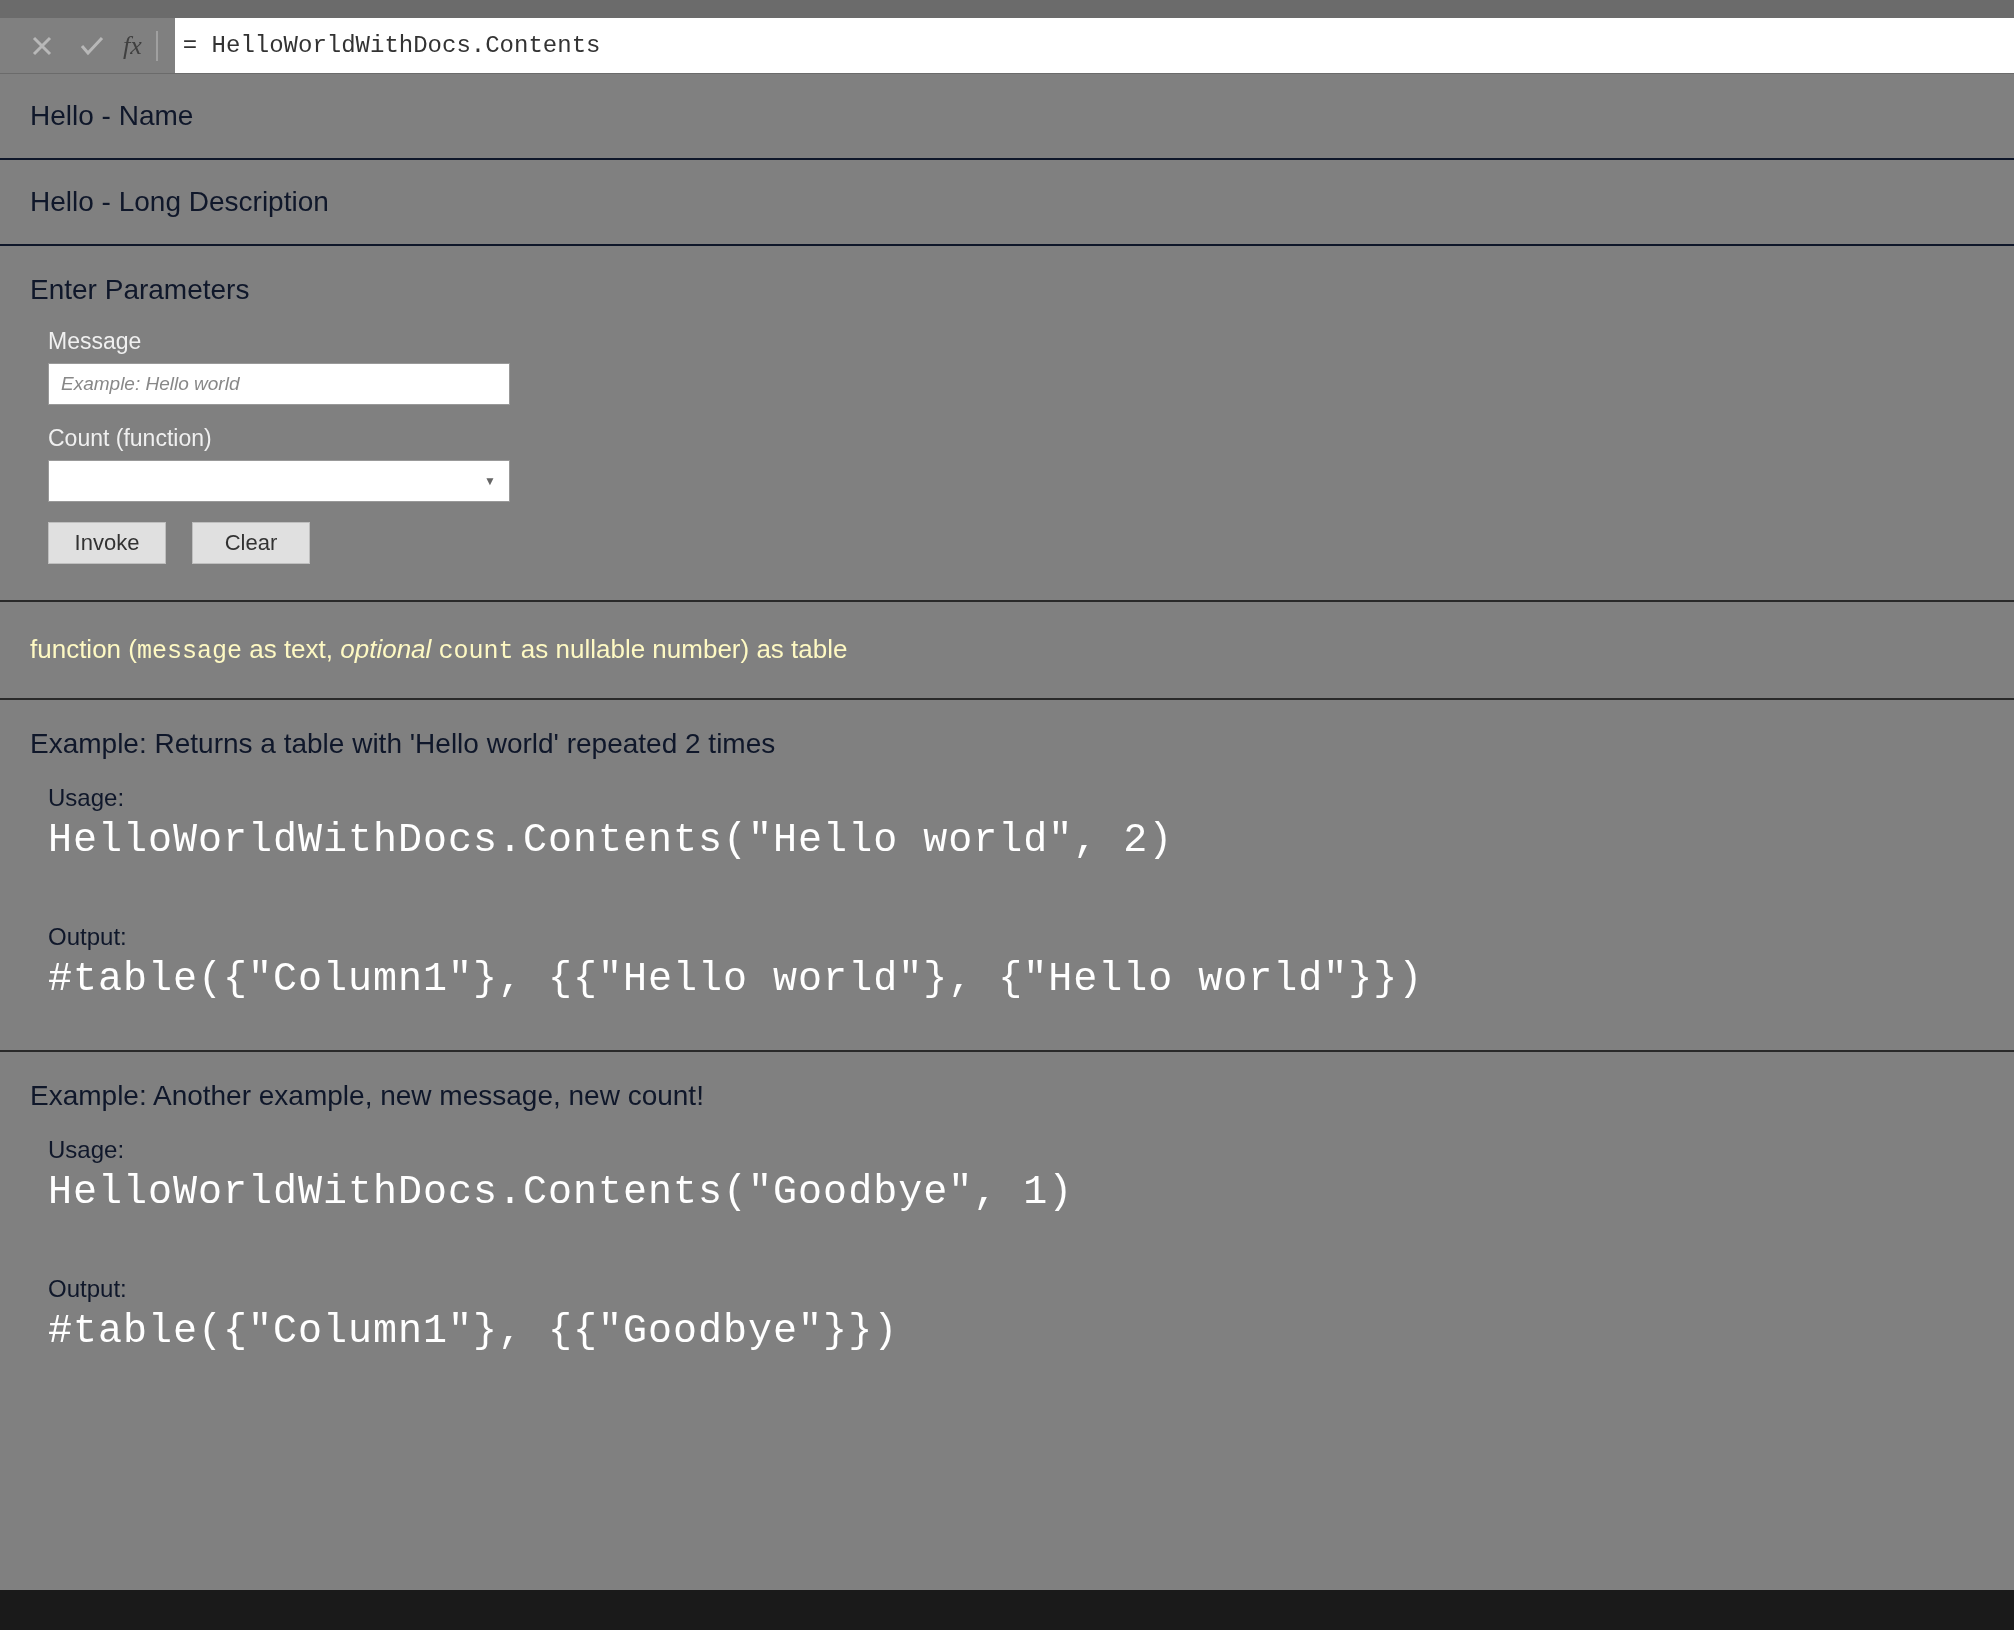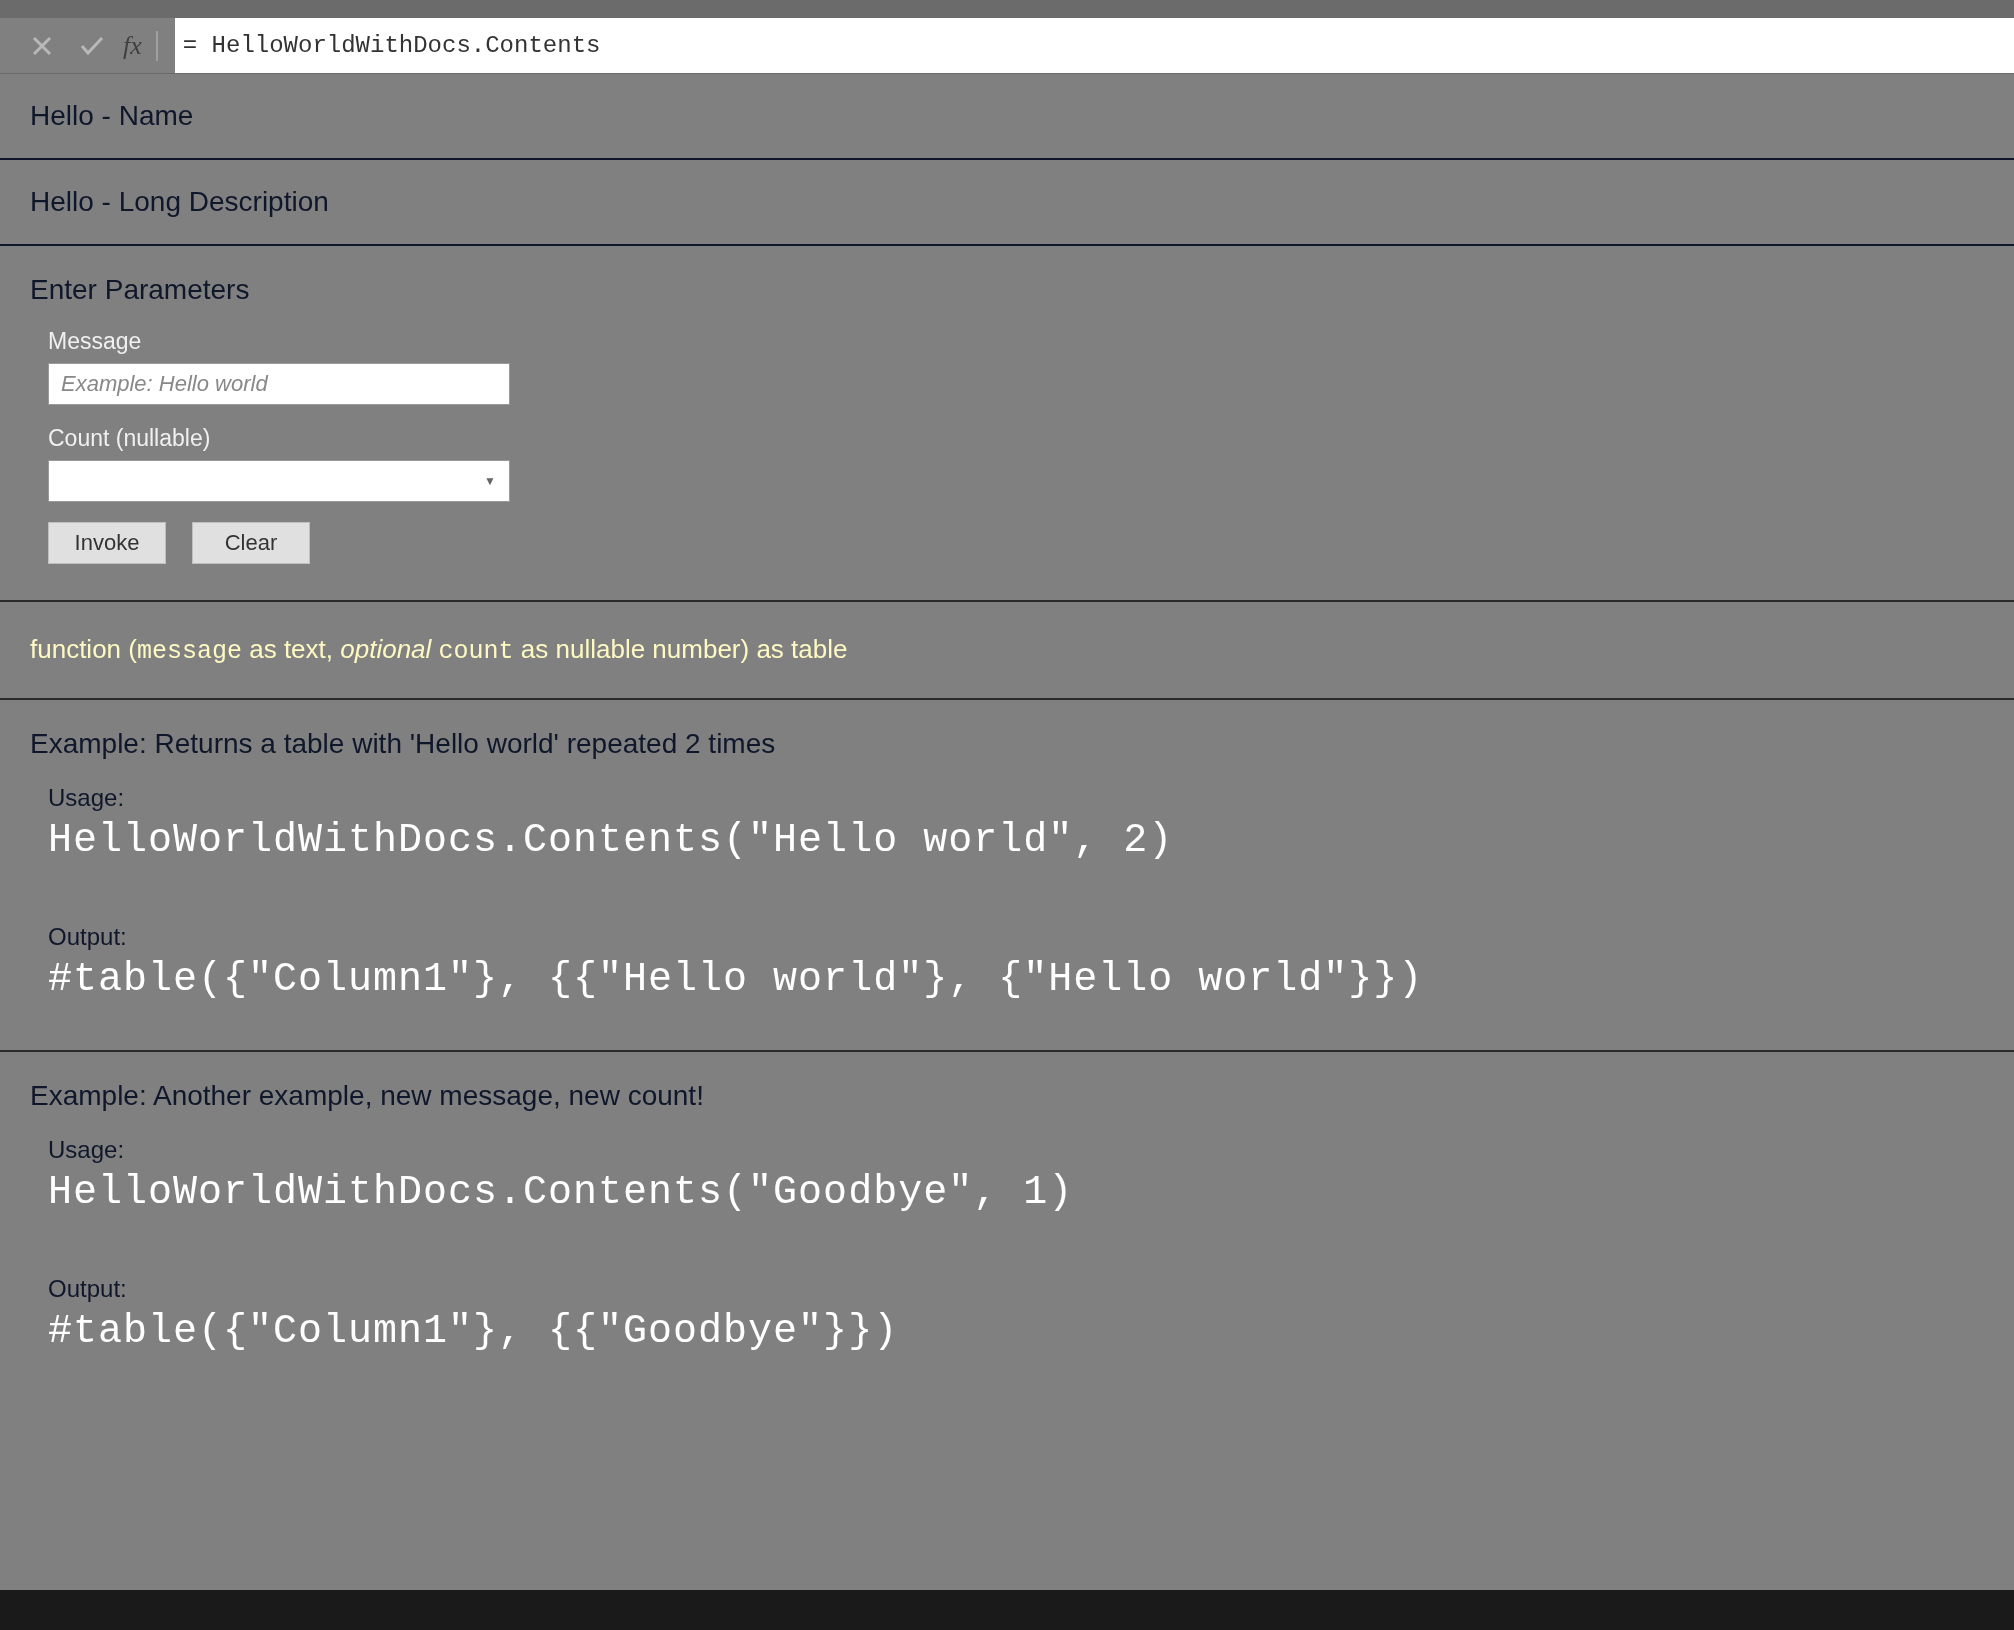--- a/index.html
+++ b/index.html
@@ -92,21 +92,21 @@
       font-size: 23px;
       color: #f0f0f0;
       margin-bottom: 8px;
     }
     .text-input {
       width: 462px;
       height: 42px;
       background: #ffffff;
       border: 1px solid #999;
       padding: 0 12px;
-      font-size: 22px;
+      font-size: 19px;
       font-style: italic;
       color: #888;
       outline: none;
     }
     .text-input::placeholder {
       color: #888;
       font-style: italic;
     }
     .select-wrap {
       position: relative;
@@ -229,21 +229,21 @@
 
   <div class="params-section">
     <div class="params-title">Enter Parameters</div>
 
     <div class="field">
       <div class="field-label">Message</div>
       <input class="text-input" type="text" placeholder="Example: Hello world" style="">
     </div>
 
     <div class="field">
-      <div class="field-label">Count (nullable)</div>
+      <div class="field-label">Count (function)</div>
       <div class="select-wrap">
         <input class="select-input" type="text" readonly="" value="" style="">
         <span class="select-caret">▼</span>
       </div>
     </div>
 
     <div class="buttons">
       <button class="btn">Invoke</button>
       <button class="btn">Clear</button>
     </div>

